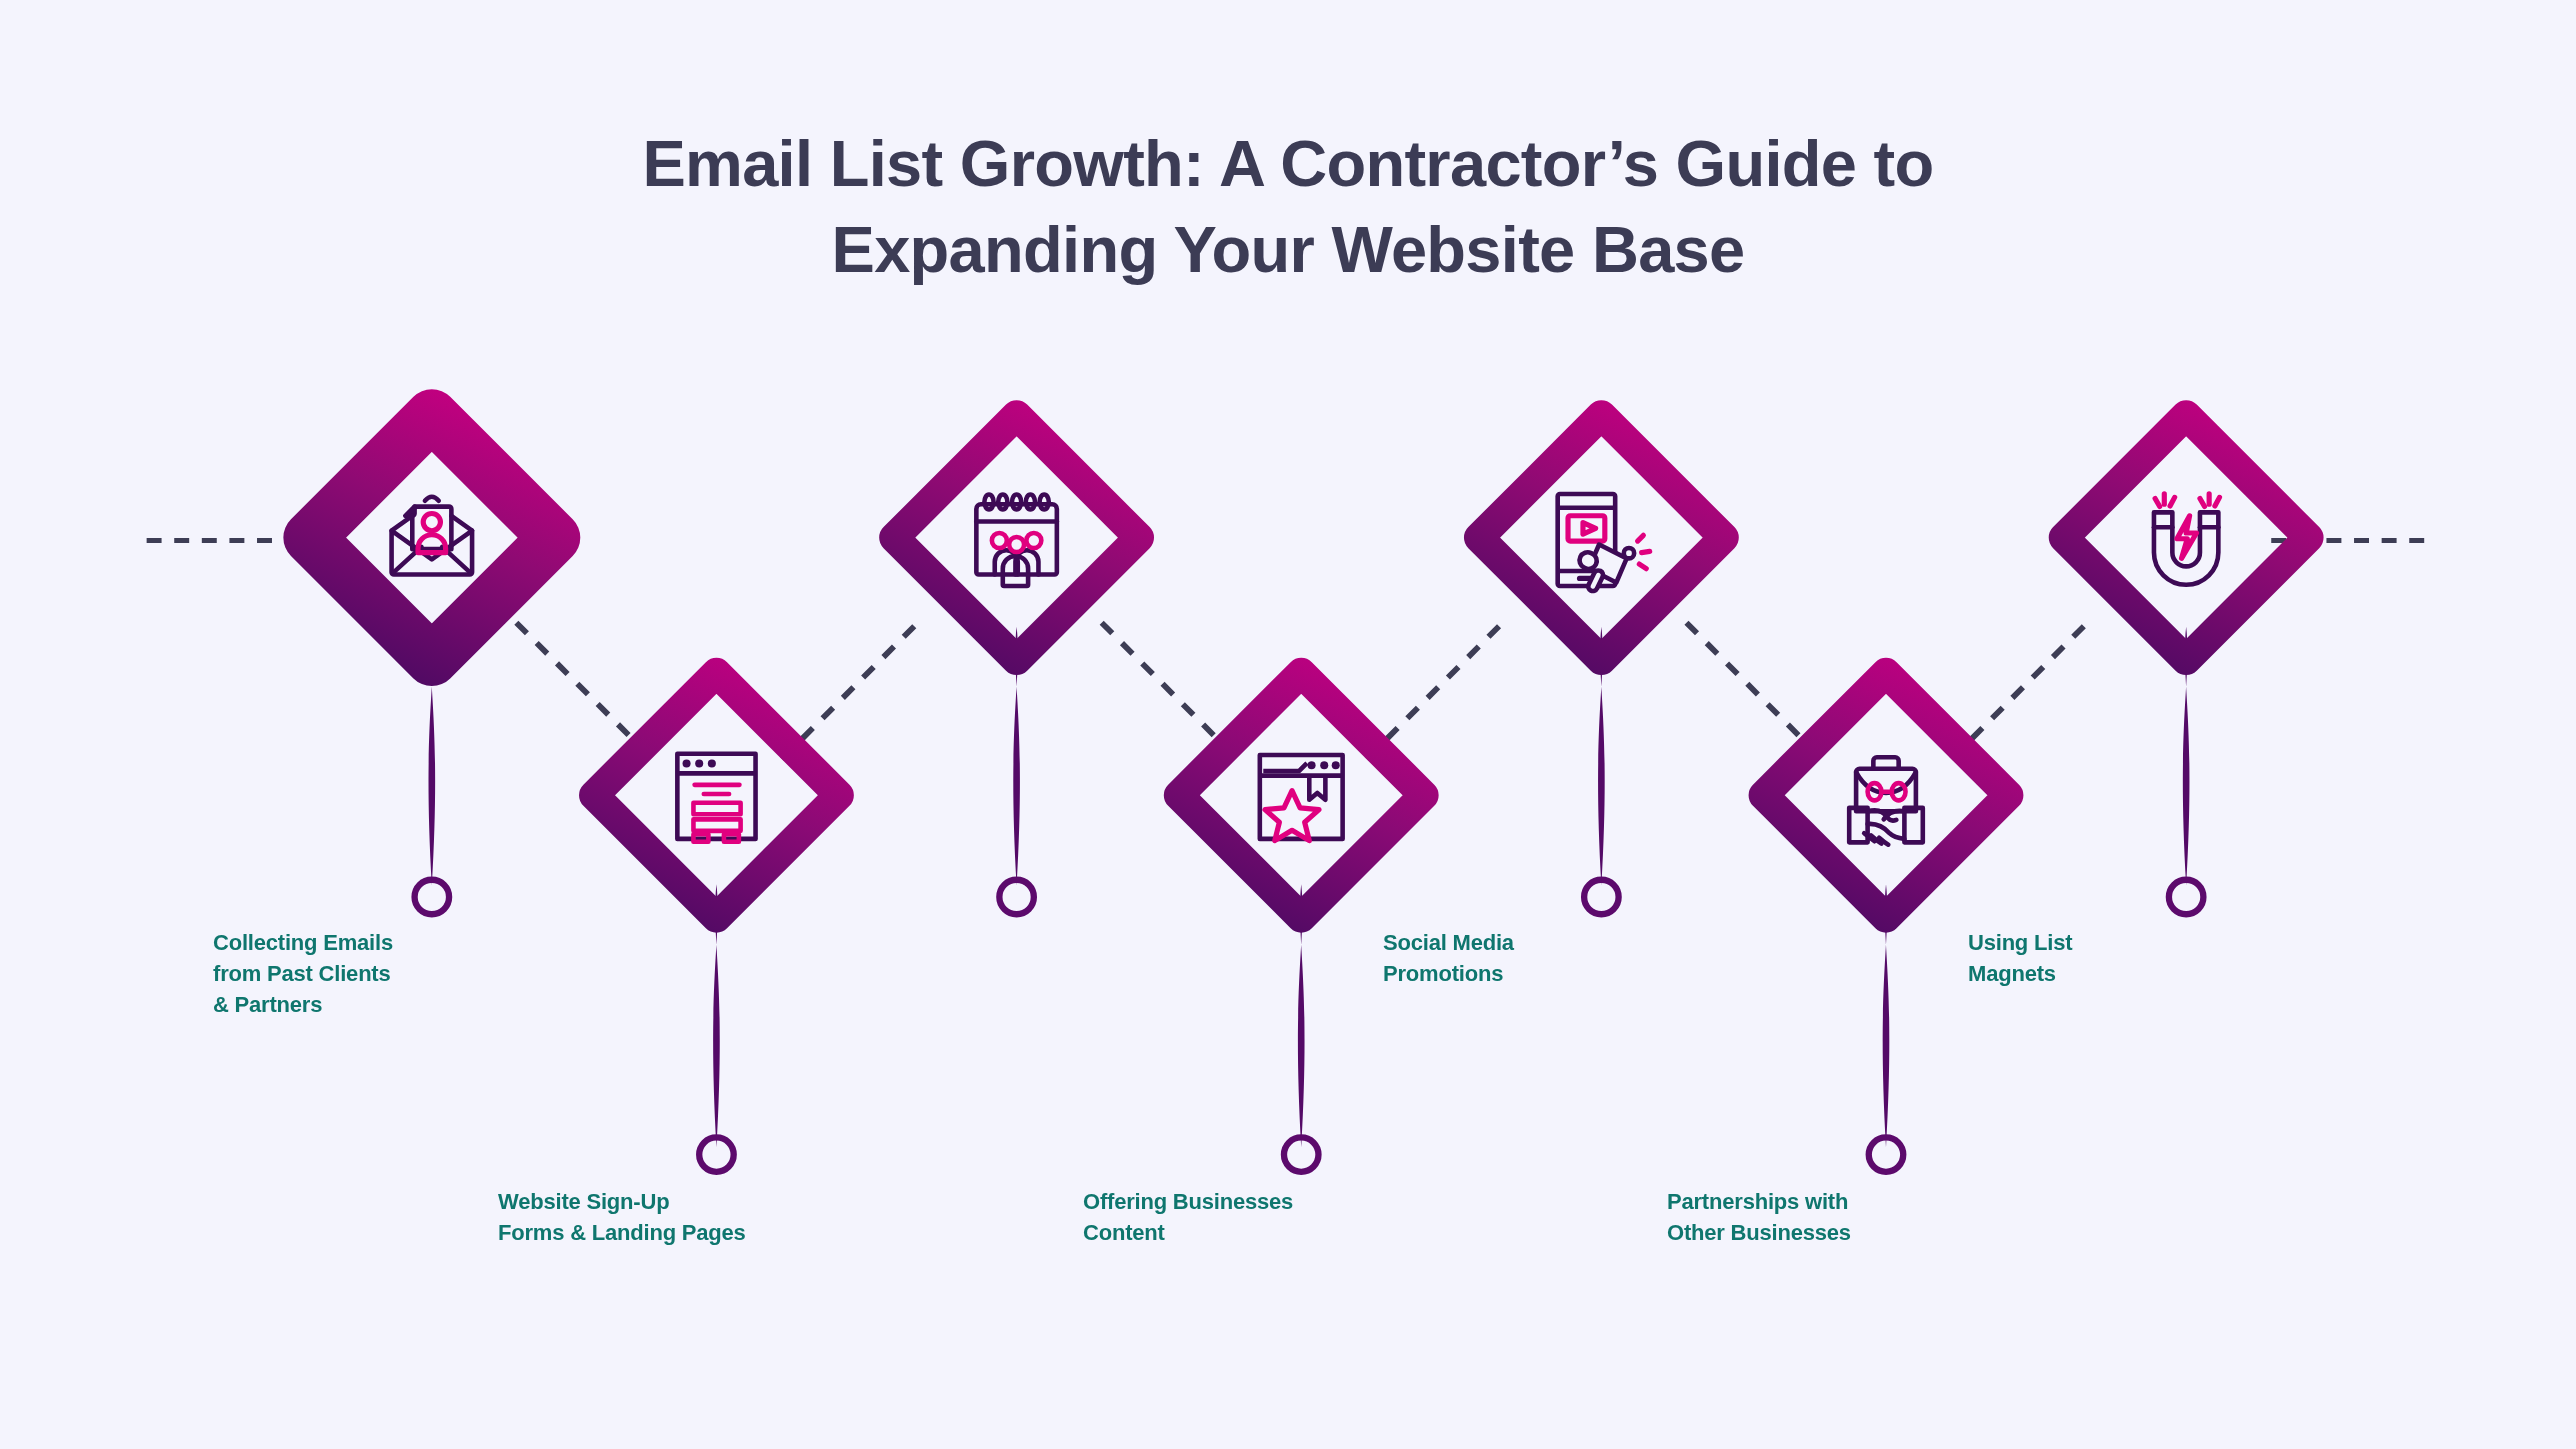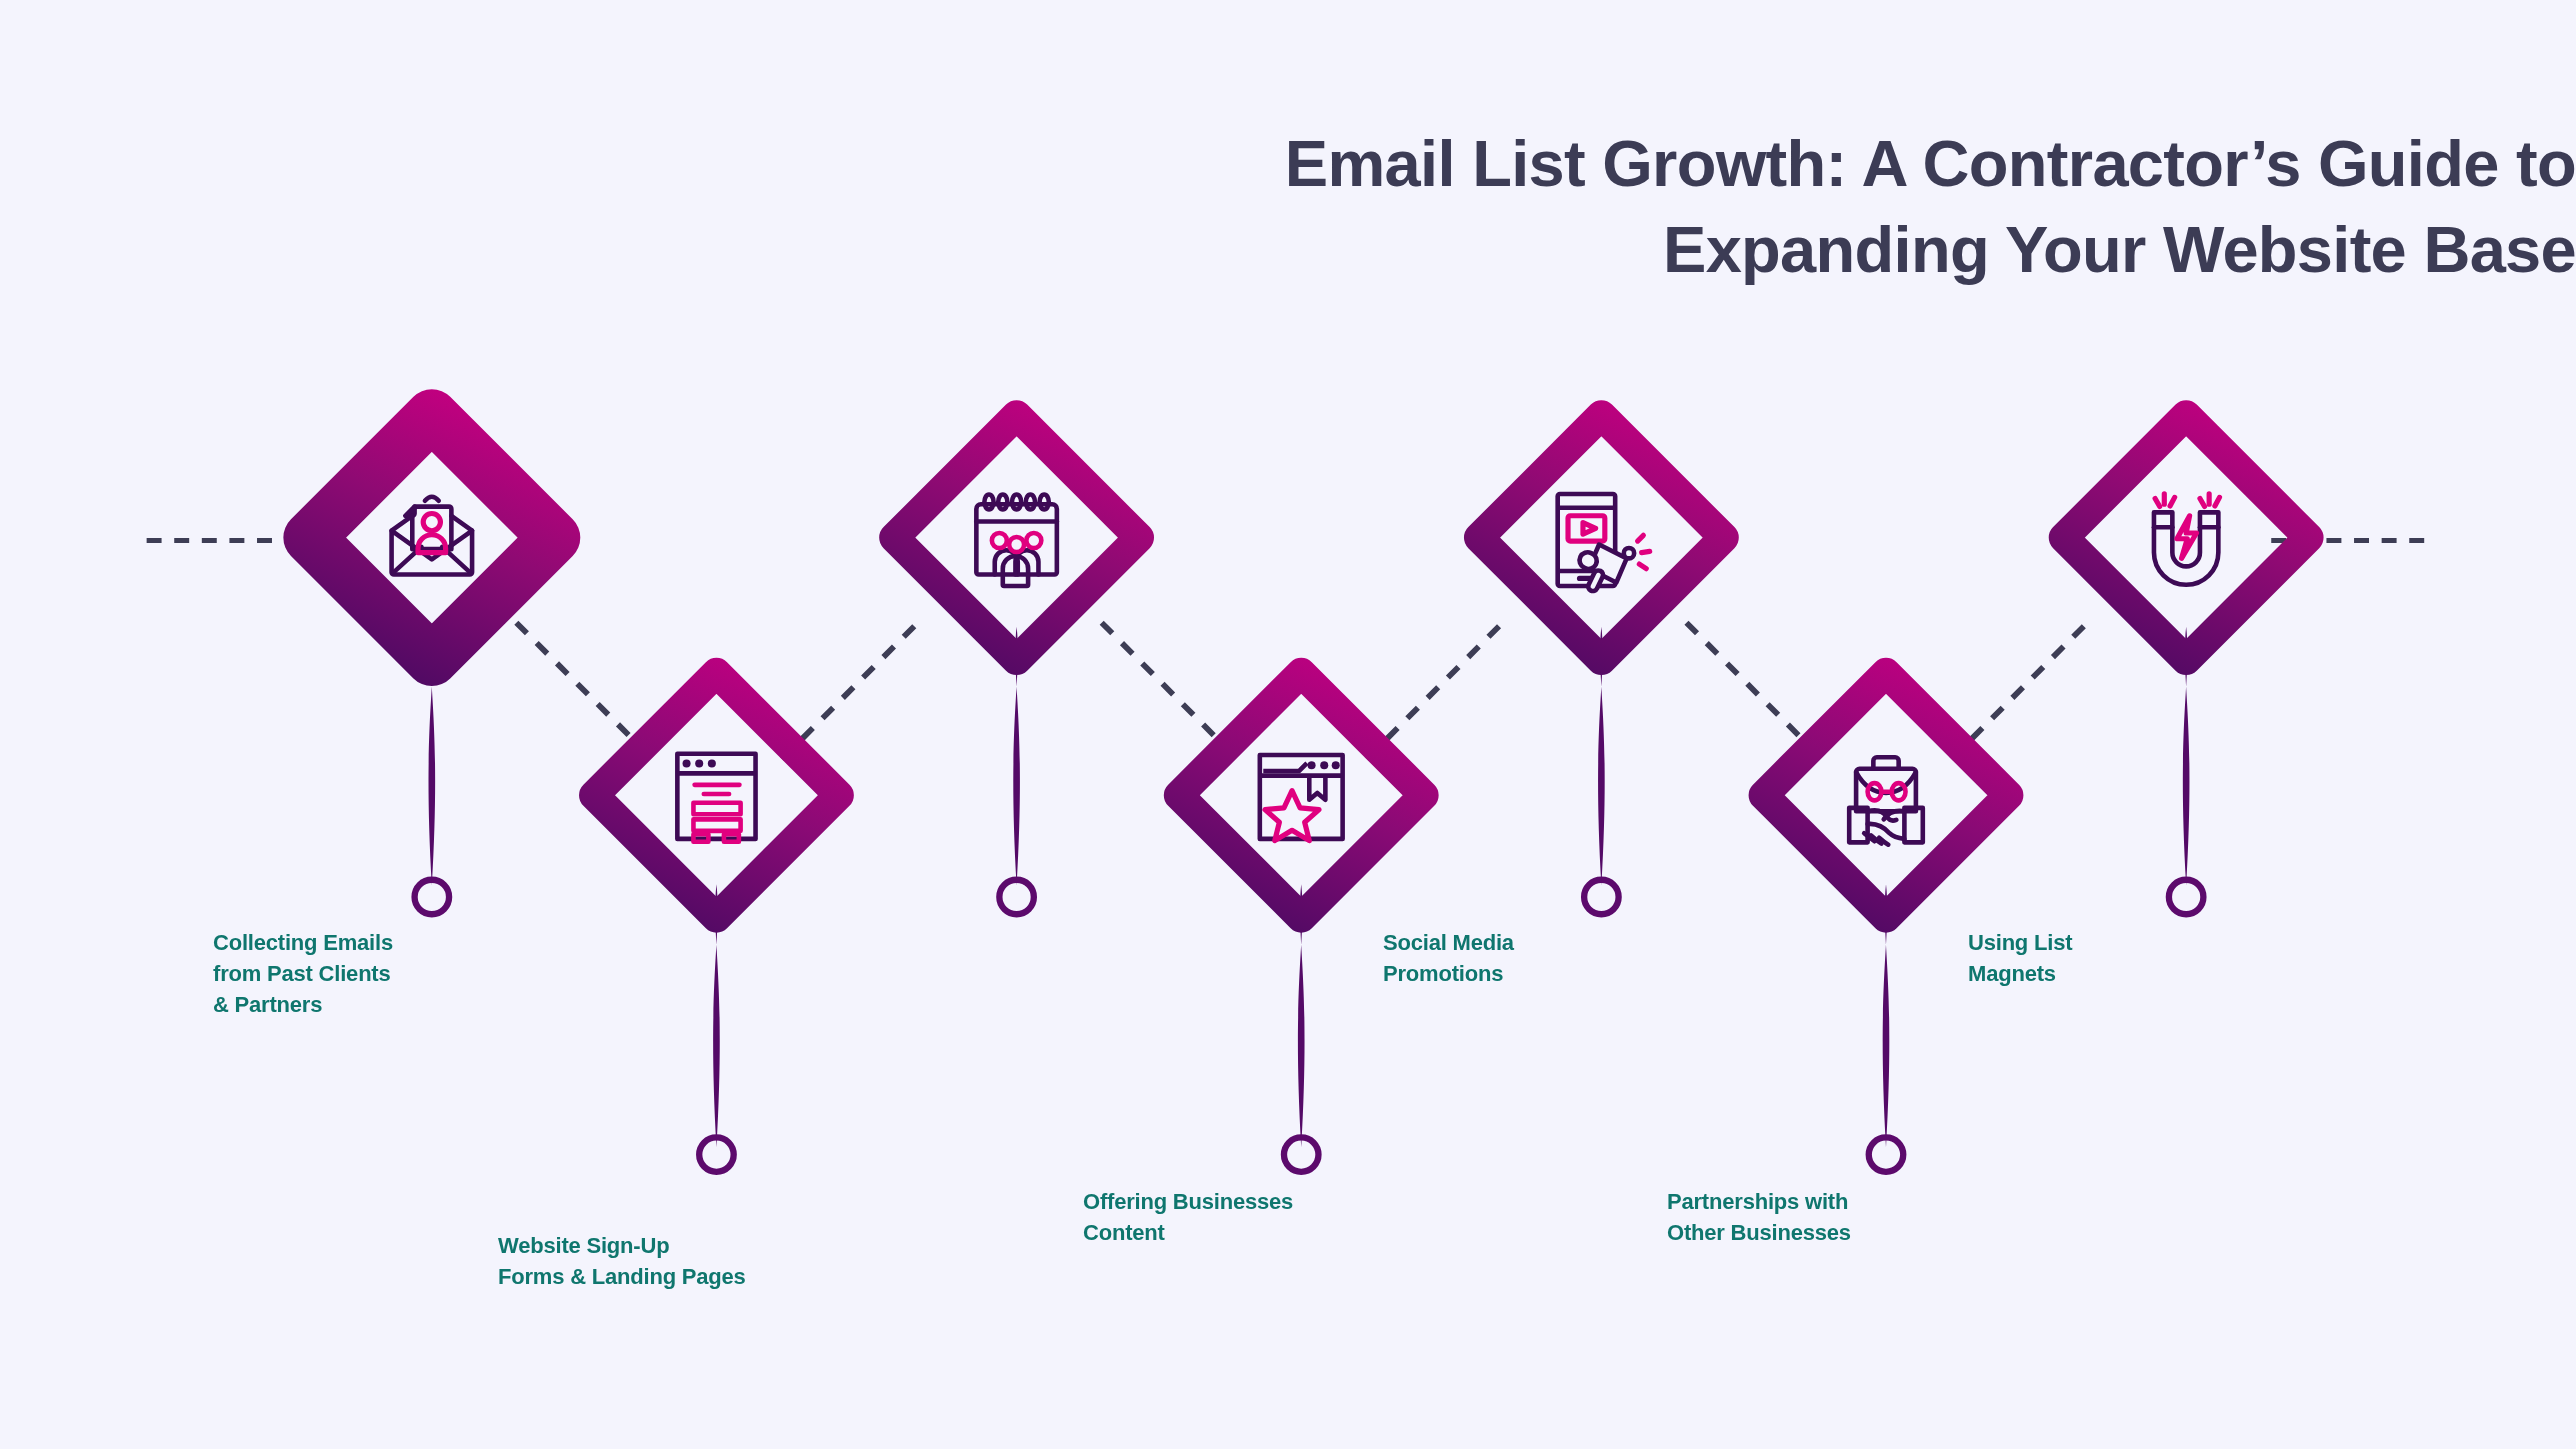--- a/index.html
+++ b/index.html
@@ -9,21 +9,21 @@
     font-family:"Liberation Sans", sans-serif;
     overflow:hidden;
     position:relative;
   }
   #stage { position:absolute; inset:0; }
 
   
   .title-wrap {
     position:absolute;
     top:121px; left:0; width:2576px;
-    text-align:right;
+    text-align:center;
     pointer-events:none;
   }
   .title-line {
     display:block;
     font-size:65px;
     line-height:1.32;
     font-weight:700;
     letter-spacing:-0.7px;
     color:#3c3c55;
     font-family:"Liberation Sans", sans-serif;
@@ -271,21 +271,21 @@
                C 3785 1250, 3812 1180, 3802 1090 Z" fill="#540a67"></path>
       <circle cx="3802" cy="1560" r="30" fill="none" stroke="#5c0a6c" stroke-width="11"></circle>
       <path d="M3802 722 L4015 935 L3802 1148 L3589 935 Z" fill="none" stroke="url(#gdiam)" stroke-width="52" stroke-linejoin="round"></path>
       <use href="#ic-magnet" x="3702" y="835" width="200" height="200"></use>
     </g>
   </svg>
 
   <div class="label" style="left:213px;  top:927px;">Collecting Emails
 from Past Clients
 &amp; Partners</div>
-  <div class="label" style="left:498px;  top:1186px;margin-top:44px;">Website Sign-Up
+  <div class="label" style="left:498px;  top:1186px;">Website Sign-Up
 Forms &amp; Landing Pages</div>
   <div class="label" style="left:1083px; top:1186px;">Offering Businesses
 Content</div>
   <div class="label" style="left:1383px; top:927px;">Social Media
 Promotions</div>
   <div class="label" style="left:1667px; top:1186px;">Partnerships with
 Other Businesses</div>
   <div class="label" style="left:1968px; top:927px;">Using List
 Magnets</div>
 

